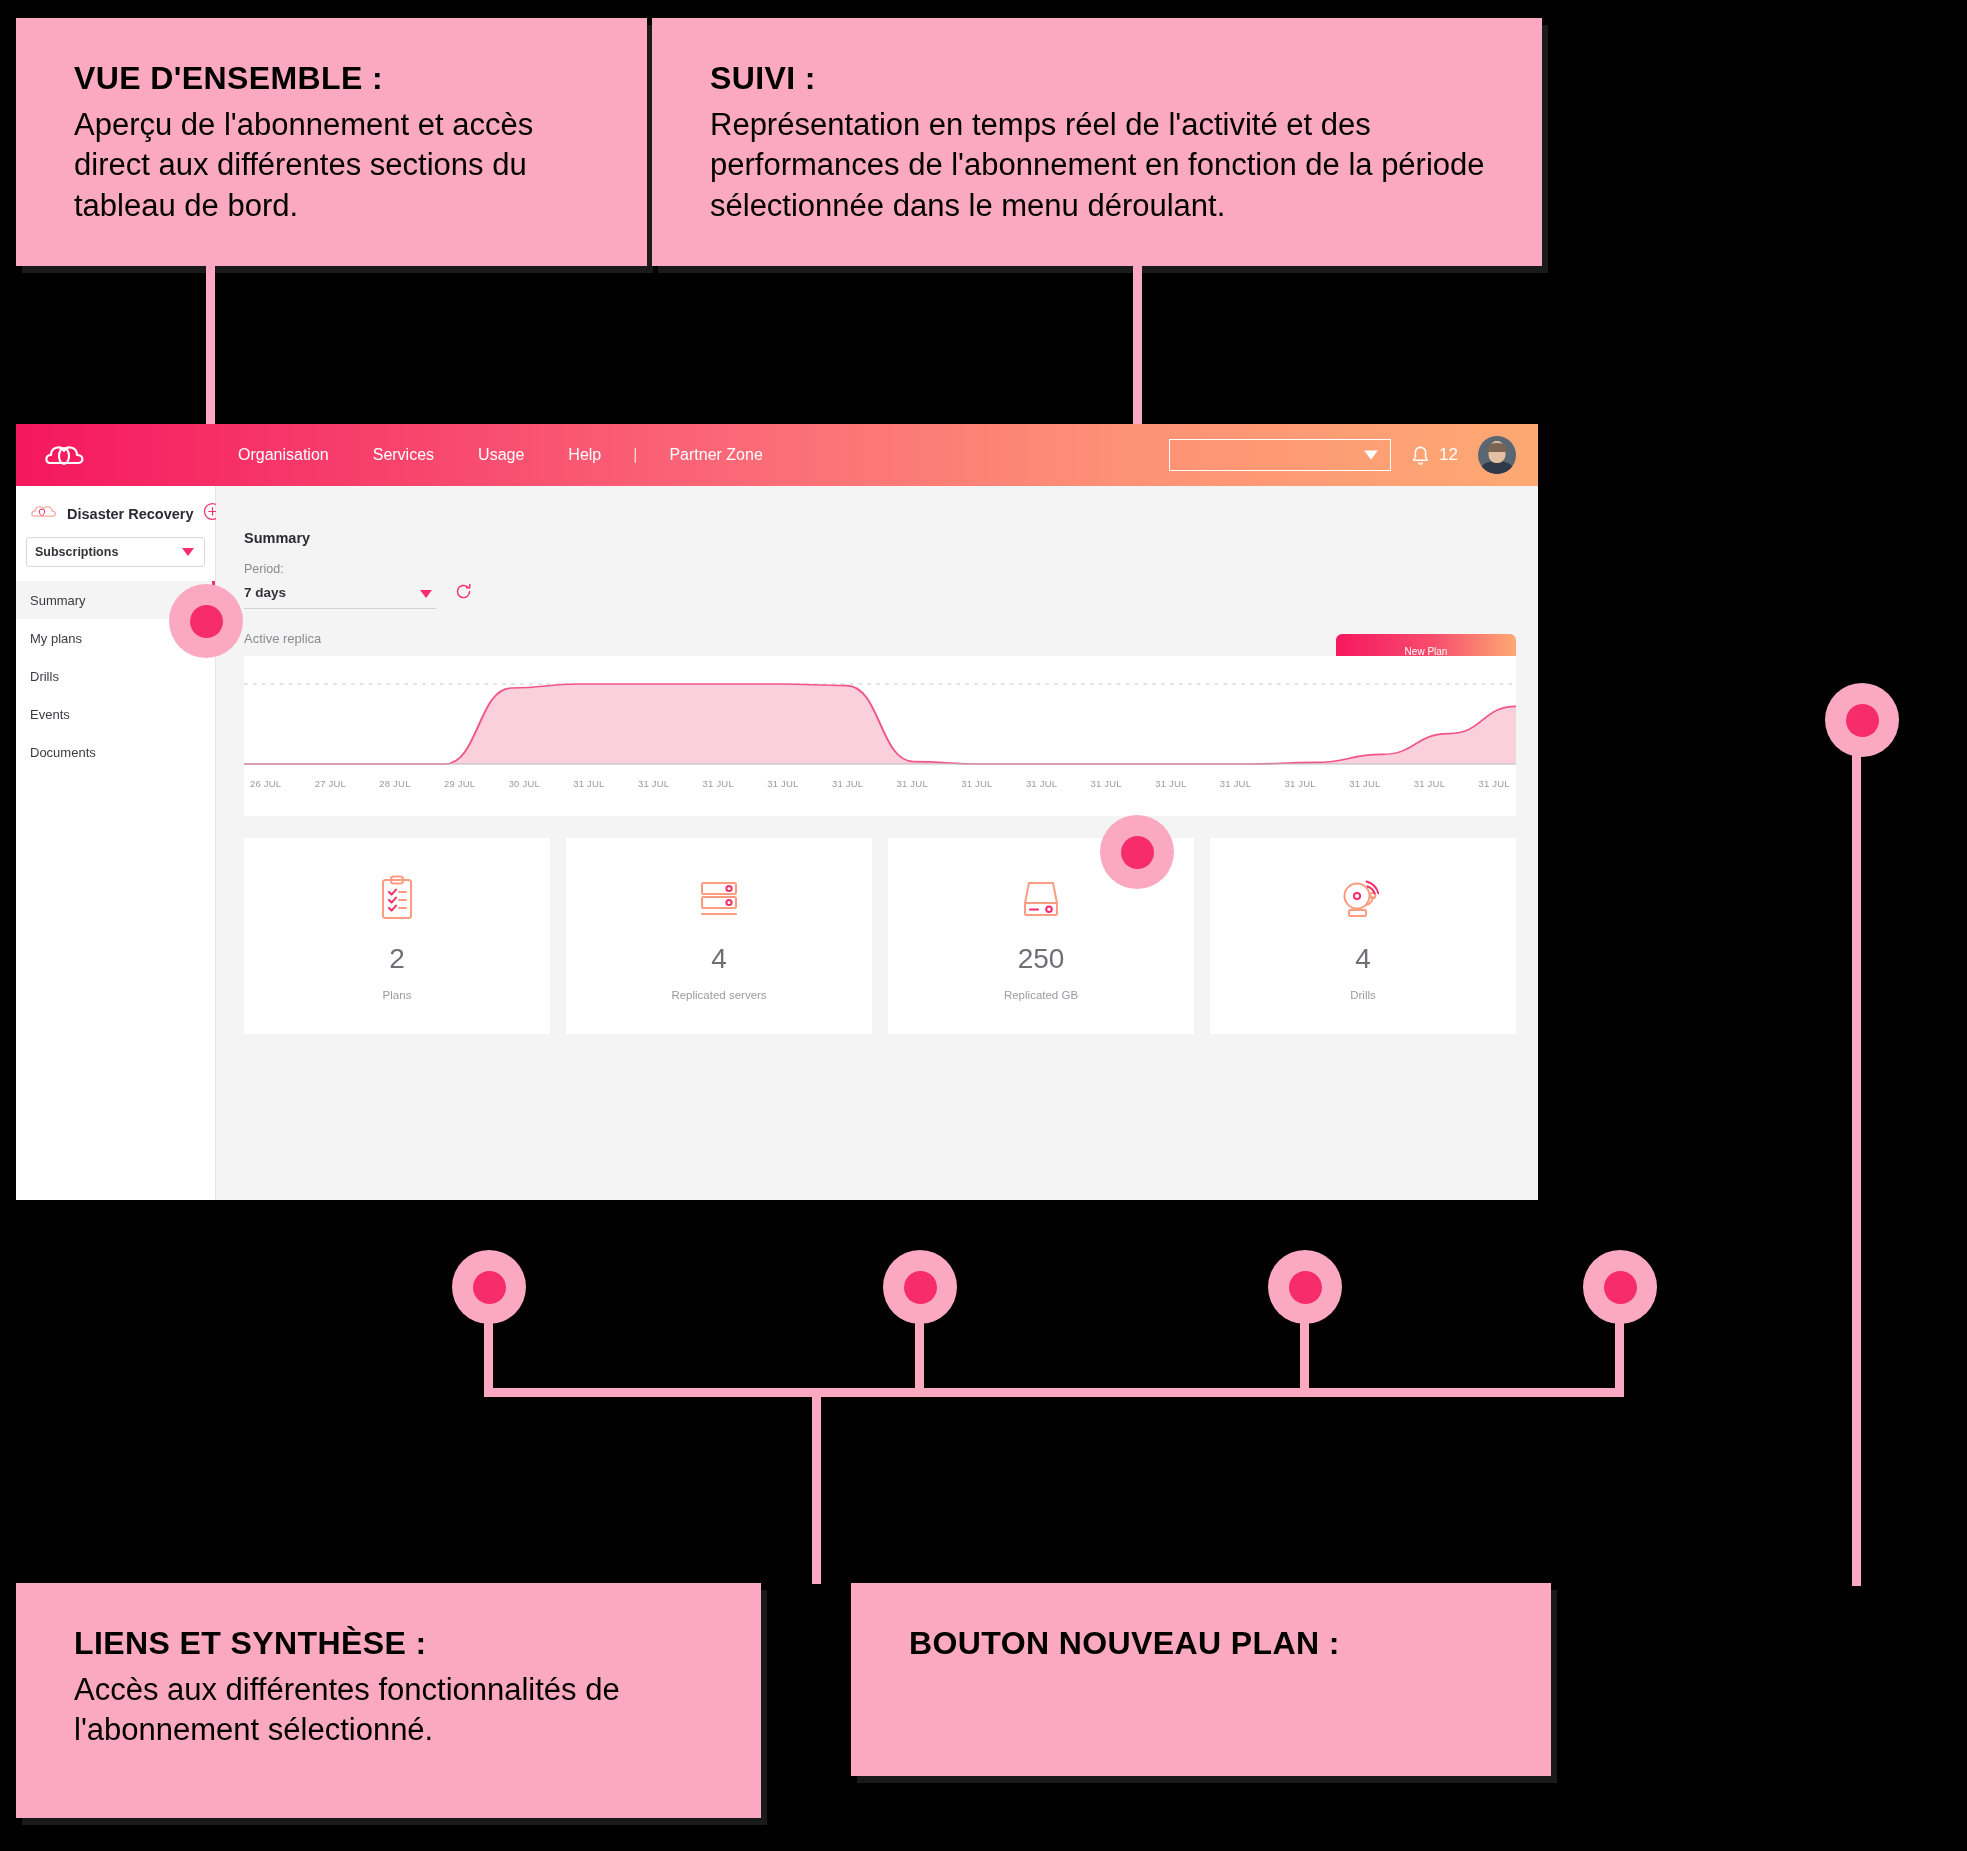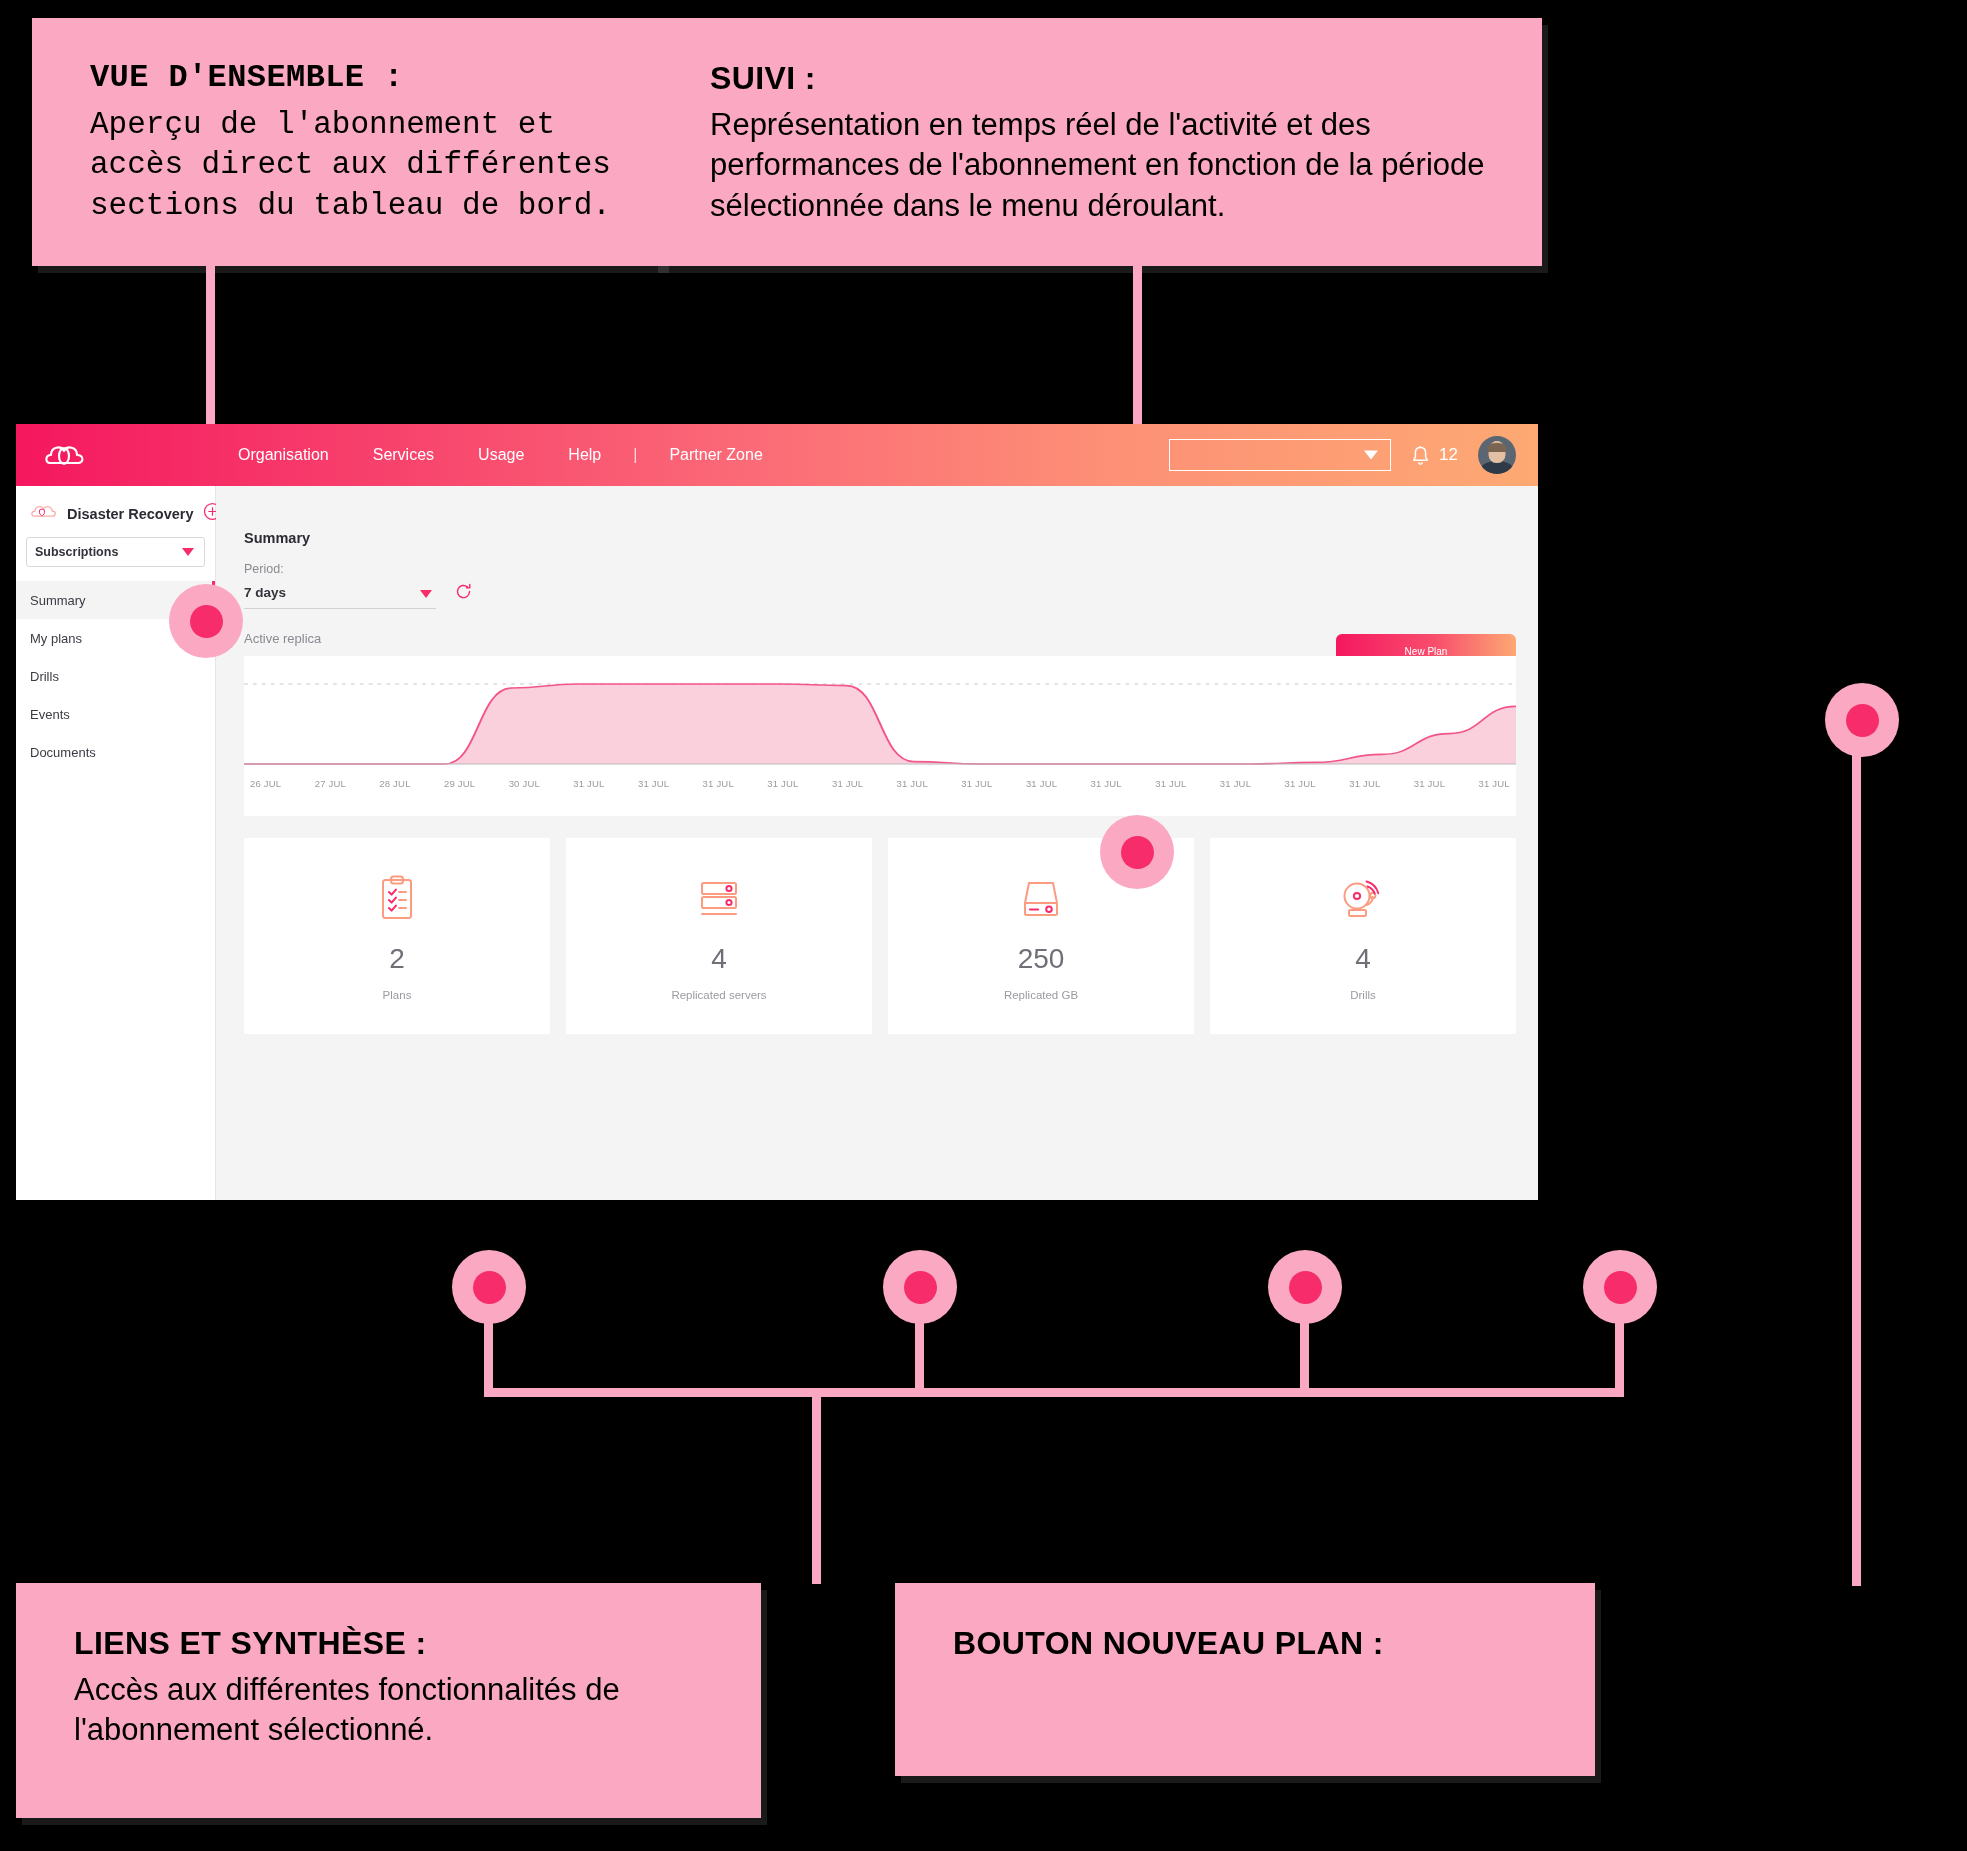--- a/index.html
+++ b/index.html
@@ -185,36 +185,36 @@
     background: linear-gradient(90deg, #F5175F 0%, #F84E6D 55%, #FDA973 100%);
     color: #fff; font-size: 10px; cursor: pointer;
     font-family: "Liberation Sans", sans-serif;
   }
 </style>
 </head>
 <body>
 
 <div id="stage">
 
-  <div class="callout" style="left:32px; top:18px; width:631px; height:248px;font-family:Liberation Mono, monospace;">
+  <div class="callout" style="left:16px; top:18px; width:631px; height:248px;">
     <div class="c-title">VUE D'ENSEMBLE :</div>
     <div class="c-body">Aperçu de l'abonnement et accès direct aux différentes sections du tableau de bord.</div>
   </div>
 
   <div class="callout" style="left:652px; top:18px; width:890px; height:248px;">
     <div class="c-title">SUIVI :</div>
     <div class="c-body">Représentation en temps réel de l'activité et des performances de l'abonnement en fonction de la période sélectionnée dans le menu déroulant.</div>
   </div>
 
   <div class="callout" style="left:16px; top:1583px; width:745px; height:235px;">
     <div class="c-title">LIENS ET SYNTHÈSE :</div>
     <div class="c-body">Accès aux différentes fonctionnalités de l'abonnement sélectionné.</div>
   </div>
 
-  <div class="callout" style="left:851px; top:1583px; width:700px; height:193px;margin-left:44px;">
+  <div class="callout" style="left:851px; top:1583px; width:700px; height:193px;">
     <div class="c-title">BOUTON NOUVEAU PLAN :</div>
   </div>
 
   <div class="conn" style="left:206px; top:266px; width:9px; height:285px;"></div>
   <div class="conn" style="left:1133px; top:266px; width:9px; height:585px;"></div>
 
   <div class="conn" style="left:484px; top:1283px; width:9px; height:105px;"></div>
   <div class="conn" style="left:915px; top:1283px; width:9px; height:105px;"></div>
   <div class="conn" style="left:1300px; top:1283px; width:9px; height:105px;"></div>
   <div class="conn" style="left:1615px; top:1283px; width:9px; height:105px;"></div>

